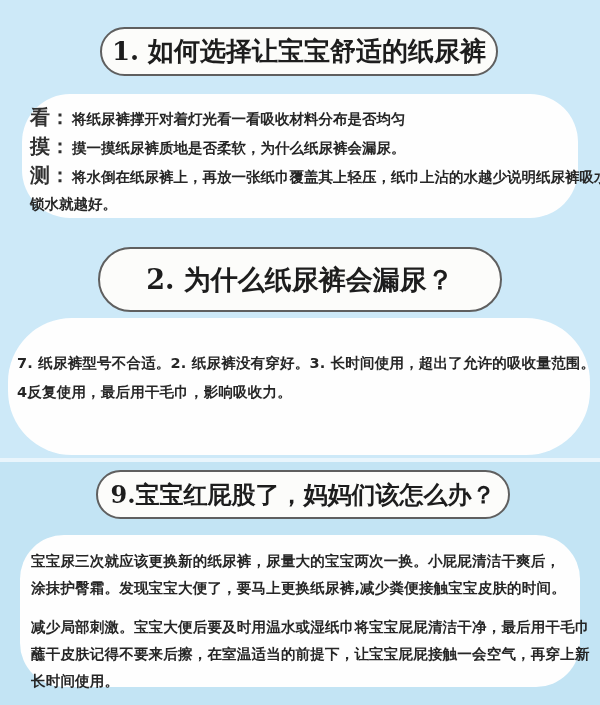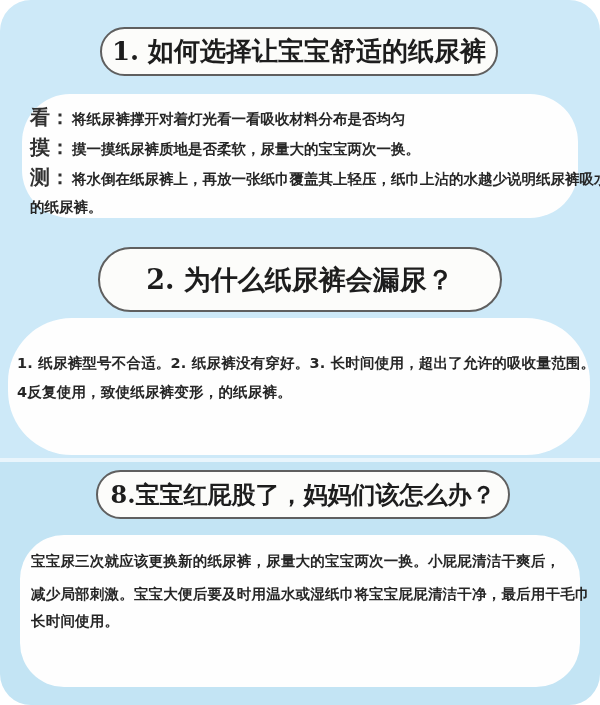--- a/index.html
+++ b/index.html
@@ -1,21 +1,20 @@
 <!DOCTYPE html>
 <html><head>
 <meta charset="utf-8">
 <style>
   html,body{margin:0;padding:0;}
   .canvas{
     position:relative;
     width:600px;height:705px;
     overflow:hidden;
     font-family:"DejaVu Sans","Liberation Sans",sans-serif;
-    border-radius:31px;
   }
   .bg-top{position:absolute;left:0;top:0;width:600px;height:458px;background:#cde9f8;}
   .seam{position:absolute;left:0;top:458px;width:600px;height:4px;background:#e9f5fc;}
   .bg-bottom{position:absolute;left:0;top:462px;width:600px;height:243px;background:#c3e4f4;}
 
   .pill{
     position:absolute;
     box-sizing:border-box;
     background:#fcfcfa;
     border:2px solid #5f5f5f;
@@ -41,83 +40,85 @@
     left:22px;top:94px;width:556px;height:124px;
     border-radius:48px;
     padding:10px 18px 0 8px;
     font-size:14.5px;
   }
   #box1 .row{display:flex;align-items:baseline;line-height:27px;white-space:nowrap;}
   #box1 .lbl{
     font-family:"DejaVu Serif","Liberation Serif",serif;
     font-size:20px;color:#303030;flex:0 0 auto;
   }
-  #box1 .txt{padding-left:2px;font-family:Liberation Mono, monospace;}
+  #box1 .txt{padding-left:2px;}
   #box1 .wrapline{line-height:27px;white-space:nowrap;}
 
   #box2{
     left:8px;top:318px;width:582px;height:137px;
     border-radius:64px;
     padding:31px 14px 0 9px;
     font-size:14.5px;
   }
   #box2 .line{line-height:29px;white-space:nowrap;letter-spacing:0.2px;}
 
   #box3{
     left:20px;top:535px;width:560px;height:152px;
     border-radius:44px;
     padding:13px 20px 0 11px;
     font-size:14.5px;
   }
   #box3 .line{line-height:27px;white-space:nowrap;letter-spacing:0.2px;}
-  #box3 .para2{margin-top:6px;}
+  #box3 .para2{margin-top:12px;}
 </style>
 </head>
 <body>
 
 <div class="canvas">
   <div class="bg-top"></div>
   <div class="seam"></div>
   <div class="bg-bottom"></div>
 
   <div class="pill" id="pill1">
     <span>1. 如何选择让宝宝舒适的纸尿裤</span>
   </div>
 
   <div class="box" id="box1">
     <div class="row">
       <span class="lbl">看：</span>
       <span class="txt">将纸尿裤撑开对着灯光看一看吸收材料分布是否均匀</span>
     </div>
     <div class="row">
       <span class="lbl">摸：</span>
-      <span class="txt">摸一摸纸尿裤质地是否柔软，尿量大的宝宝两次一换。</span>
+      <span class="txt">摸一摸纸尿裤质地是否柔软，为什么纸尿裤会漏尿。</span>
     </div>
     <div class="row">
       <span class="lbl">测：</span>
       <span class="txt">将水倒在纸尿裤上，再放一张纸巾覆盖其上轻压，纸巾上沾的水越少说明纸尿裤吸水</span>
     </div>
-    <div class="wrapline">的纸尿裤。</div>
+    <div class="wrapline">锁水就越好。</div>
   </div>
 
   <div class="pill" id="pill2">
     <span>2. 为什么纸尿裤会漏尿？</span>
   </div>
 
   <div class="box" id="box2">
-    <div class="line">1. 纸尿裤型号不合适。2. 纸尿裤没有穿好。3. 长时间使用，超出了允许的吸收量范围。</div>
-    <div class="line">4反复使用，致使纸尿裤变形，的纸尿裤。</div>
+    <div class="line">7. 纸尿裤型号不合适。2. 纸尿裤没有穿好。3. 长时间使用，超出了允许的吸收量范围。</div>
+    <div class="line">4反复使用，最后用干毛巾，影响吸收力。</div>
   </div>
 
   <div class="pill" id="pill3">
-    <span>8.宝宝红屁股了，妈妈们该怎么办？</span>
+    <span>9.宝宝红屁股了，妈妈们该怎么办？</span>
   </div>
 
   <div class="box" id="box3">
     <div class="para1">
       <div class="line">宝宝尿三次就应该更换新的纸尿裤，尿量大的宝宝两次一换。小屁屁清洁干爽后，</div>
+      <div class="line">涂抹护臀霜。发现宝宝大便了，要马上更换纸尿裤,减少粪便接触宝宝皮肤的时间。</div>
     </div>
     <div class="para2">
       <div class="line">减少局部刺激。宝宝大便后要及时用温水或湿纸巾将宝宝屁屁清洁干净，最后用干毛巾</div>
+      <div class="line">蘸干皮肤记得不要来后擦，在室温适当的前提下，让宝宝屁屁接触一会空气，再穿上新</div>
       <div class="line">长时间使用。</div>
     </div>
   </div>
 </div>
 
 </body></html>

